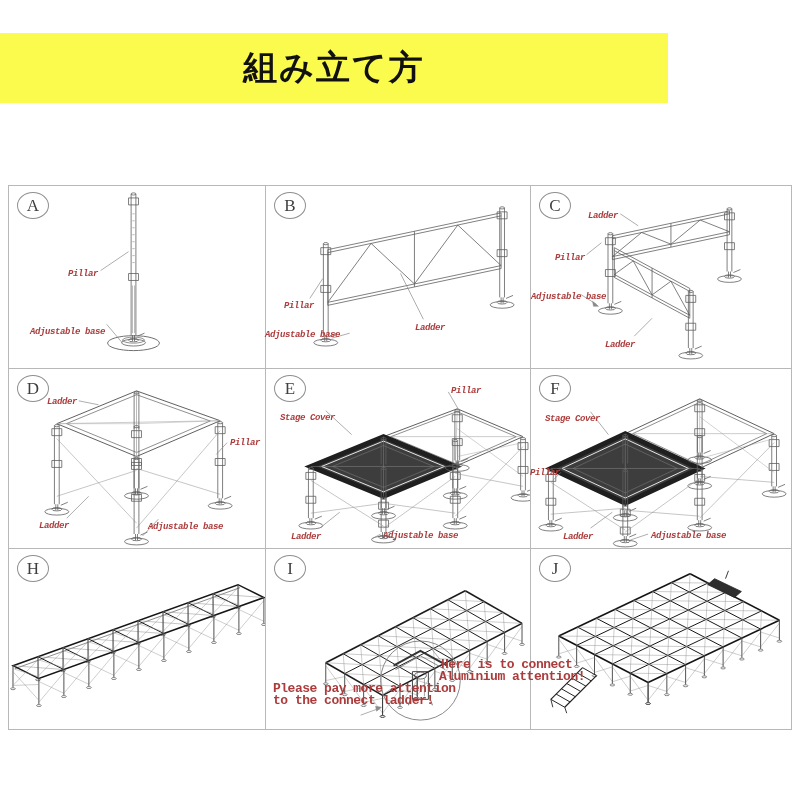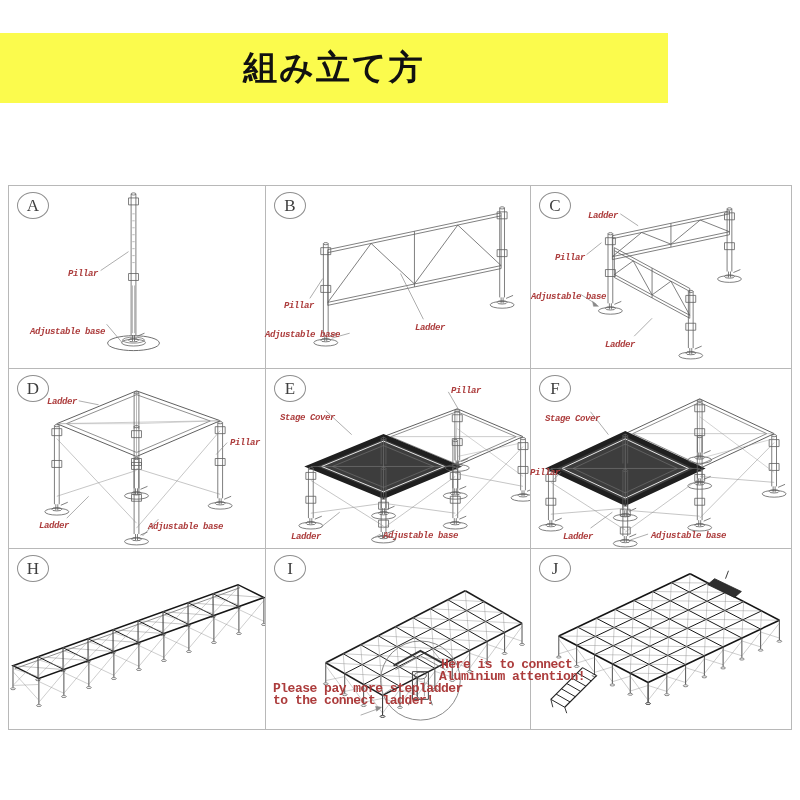--- a/index.html
+++ b/index.html
@@ -683,21 +683,21 @@
         <ellipse cx="155" cy="128" rx="6" ry="3.5" stroke="#444" stroke-width="0.8" fill="none"></ellipse>
         <line x1="151" y1="131" x2="151" y2="149" stroke="#666" stroke-width="0.6"></line>
         <line x1="159" y1="131" x2="159" y2="149" stroke="#666" stroke-width="0.6"></line>
         <line x1="145" y1="152" x2="143" y2="158" stroke="#444" stroke-width="0.8"></line>
         <line x1="165" y1="152" x2="167" y2="158" stroke="#444" stroke-width="0.8"></line>
         <line x1="119" y1="146" x2="128" y2="140" stroke="#8a8a8a" stroke-width="0.7"></line>
         <line x1="163" y1="97" x2="175" y2="112" stroke="#8a8a8a" stroke-width="0.7"></line>
         <line x1="95" y1="168" x2="114" y2="161" stroke="#8a8a8a" stroke-width="0.7"></line>
         <polygon points="116,160 110,159 111,164" stroke="#8a8a8a" stroke-width="0.5" fill="#8a8a8a"></polygon>
       </svg>
-    <div class="note" style="left:7px;top:134px">Please pay more stepladder</div>
+    <div class="note" style="left:7px;top:134px">Please pay more attention</div>
     <div class="note" style="left:7px;top:146px">to the connect ladder!</div>
     <div class="note" style="left:175px;top:110px">Here is to connect</div>
     <div class="note" style="left:173px;top:122px">Aluminium attention!</div>
   </div>
 
   <div class="cell lastc lastr">
     <div class="badge">
         <span>J</span>
       </div>
     <svg class="draw" viewBox="0 0 262 182" preserveAspectRatio="none">

